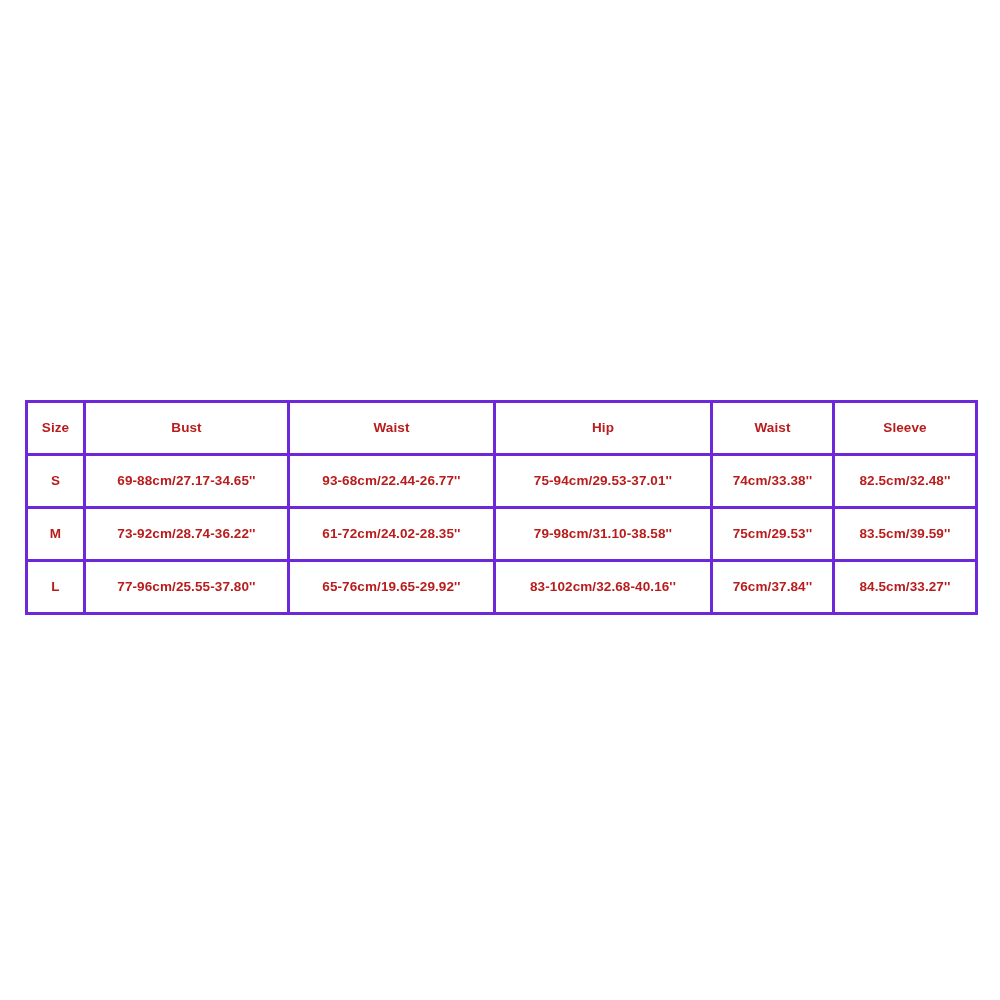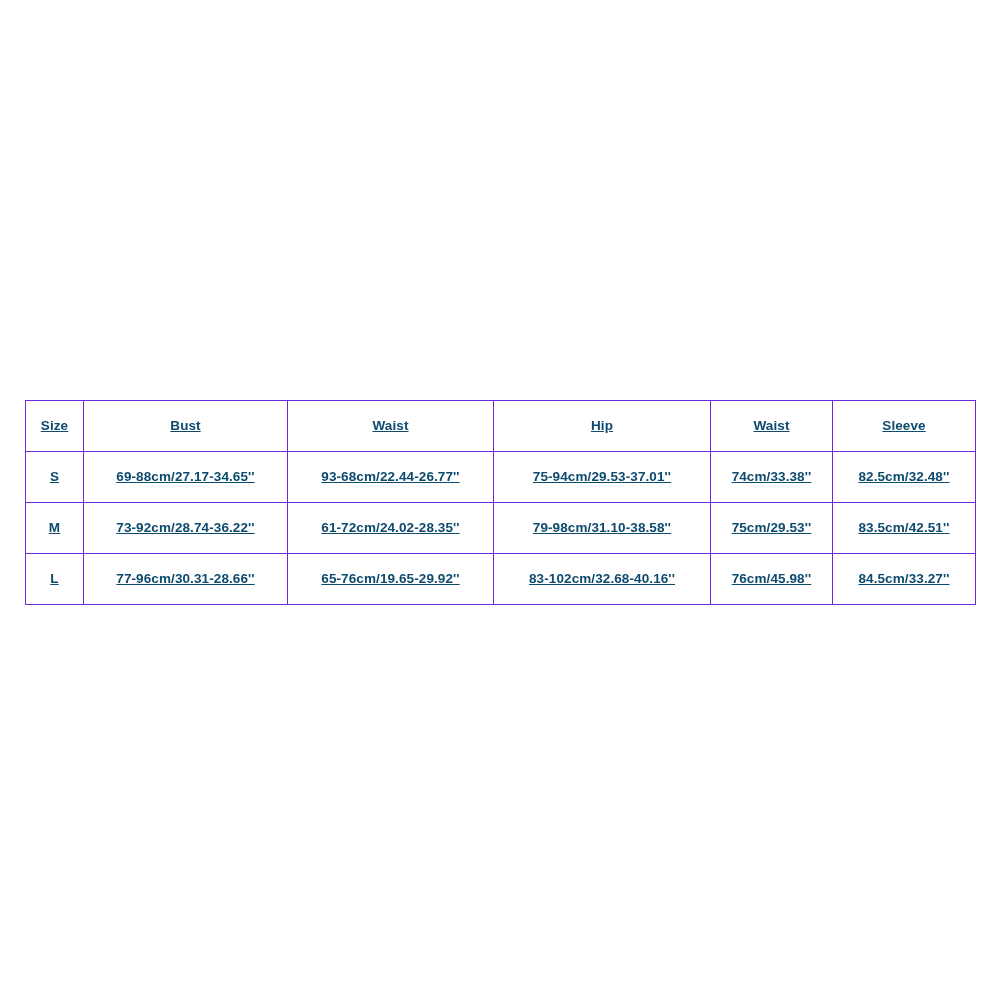--- a/index.html
+++ b/index.html
@@ -29,31 +29,30 @@
     width: 950px;
   }
   table.size-table {
     border-collapse: collapse;
     width: 950px;
     table-layout: fixed;
     background: #ffffff;
   }
   table.size-table th,
   table.size-table td {
-    border: 1px solid #6d28d9;
+    border: 3px solid #6d28d9;
     text-align: center;
     vertical-align: middle;
-    color: #0c4a6e;
+    color: #b91c1c;
     font-weight: bold;
     font-size: 13.5px;
     letter-spacing: 0.1px;
     padding: 0;
     height: 50px;
     line-height: 1.15;
-    text-decoration: underline;
   }
   table.size-table th {
     font-size: 13.5px;
   }
   
   col.c-size   { width: 58px; }
   col.c-bust   { width: 204px; }
   col.c-waist  { width: 206px; }
   col.c-hip    { width: 217px; }
   col.c-sleeve { width: 122px; }
@@ -92,27 +91,27 @@
           <td>75-94cm/29.53-37.01''</td>
           <td>74cm/33.38''</td>
           <td>82.5cm/32.48''</td>
         </tr>
         <tr>
           <td>M</td>
           <td>73-92cm/28.74-36.22''</td>
           <td>61-72cm/24.02-28.35''</td>
           <td>79-98cm/31.10-38.58''</td>
           <td>75cm/29.53''</td>
-          <td>83.5cm/42.51''</td>
+          <td>83.5cm/39.59''</td>
         </tr>
         <tr>
           <td>L</td>
-          <td>77-96cm/30.31-28.66''</td>
+          <td>77-96cm/25.55-37.80''</td>
           <td>65-76cm/19.65-29.92''</td>
           <td>83-102cm/32.68-40.16''</td>
-          <td>76cm/45.98''</td>
+          <td>76cm/37.84''</td>
           <td>84.5cm/33.27''</td>
         </tr>
       </tbody>
     </table>
   </div>
 
 </div>
 
 </body></html>

